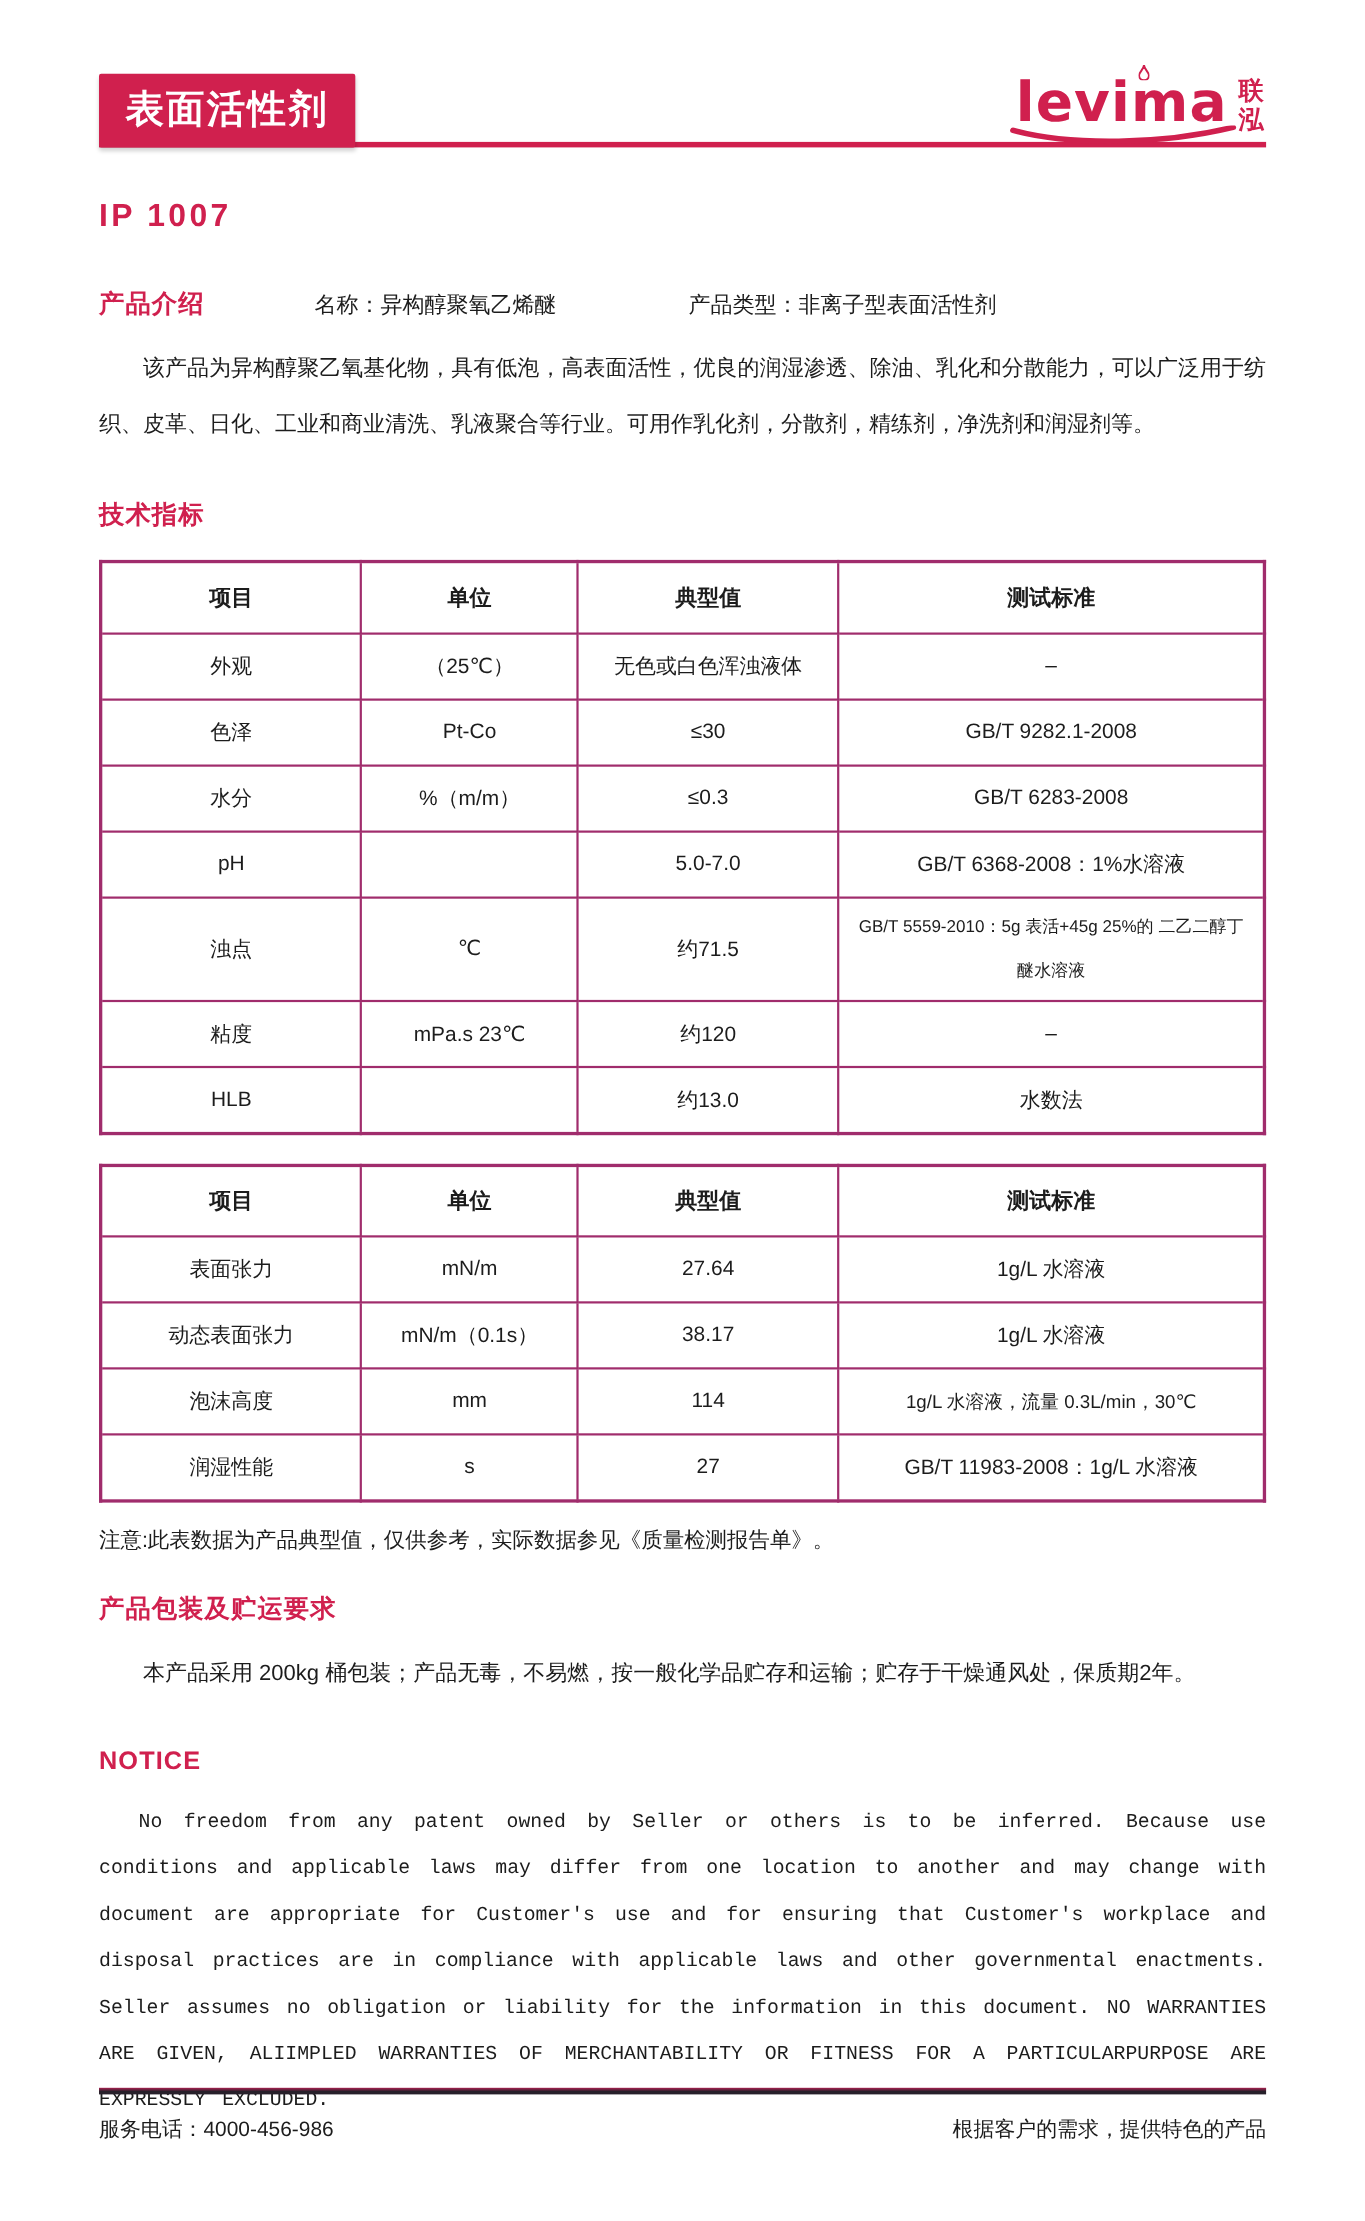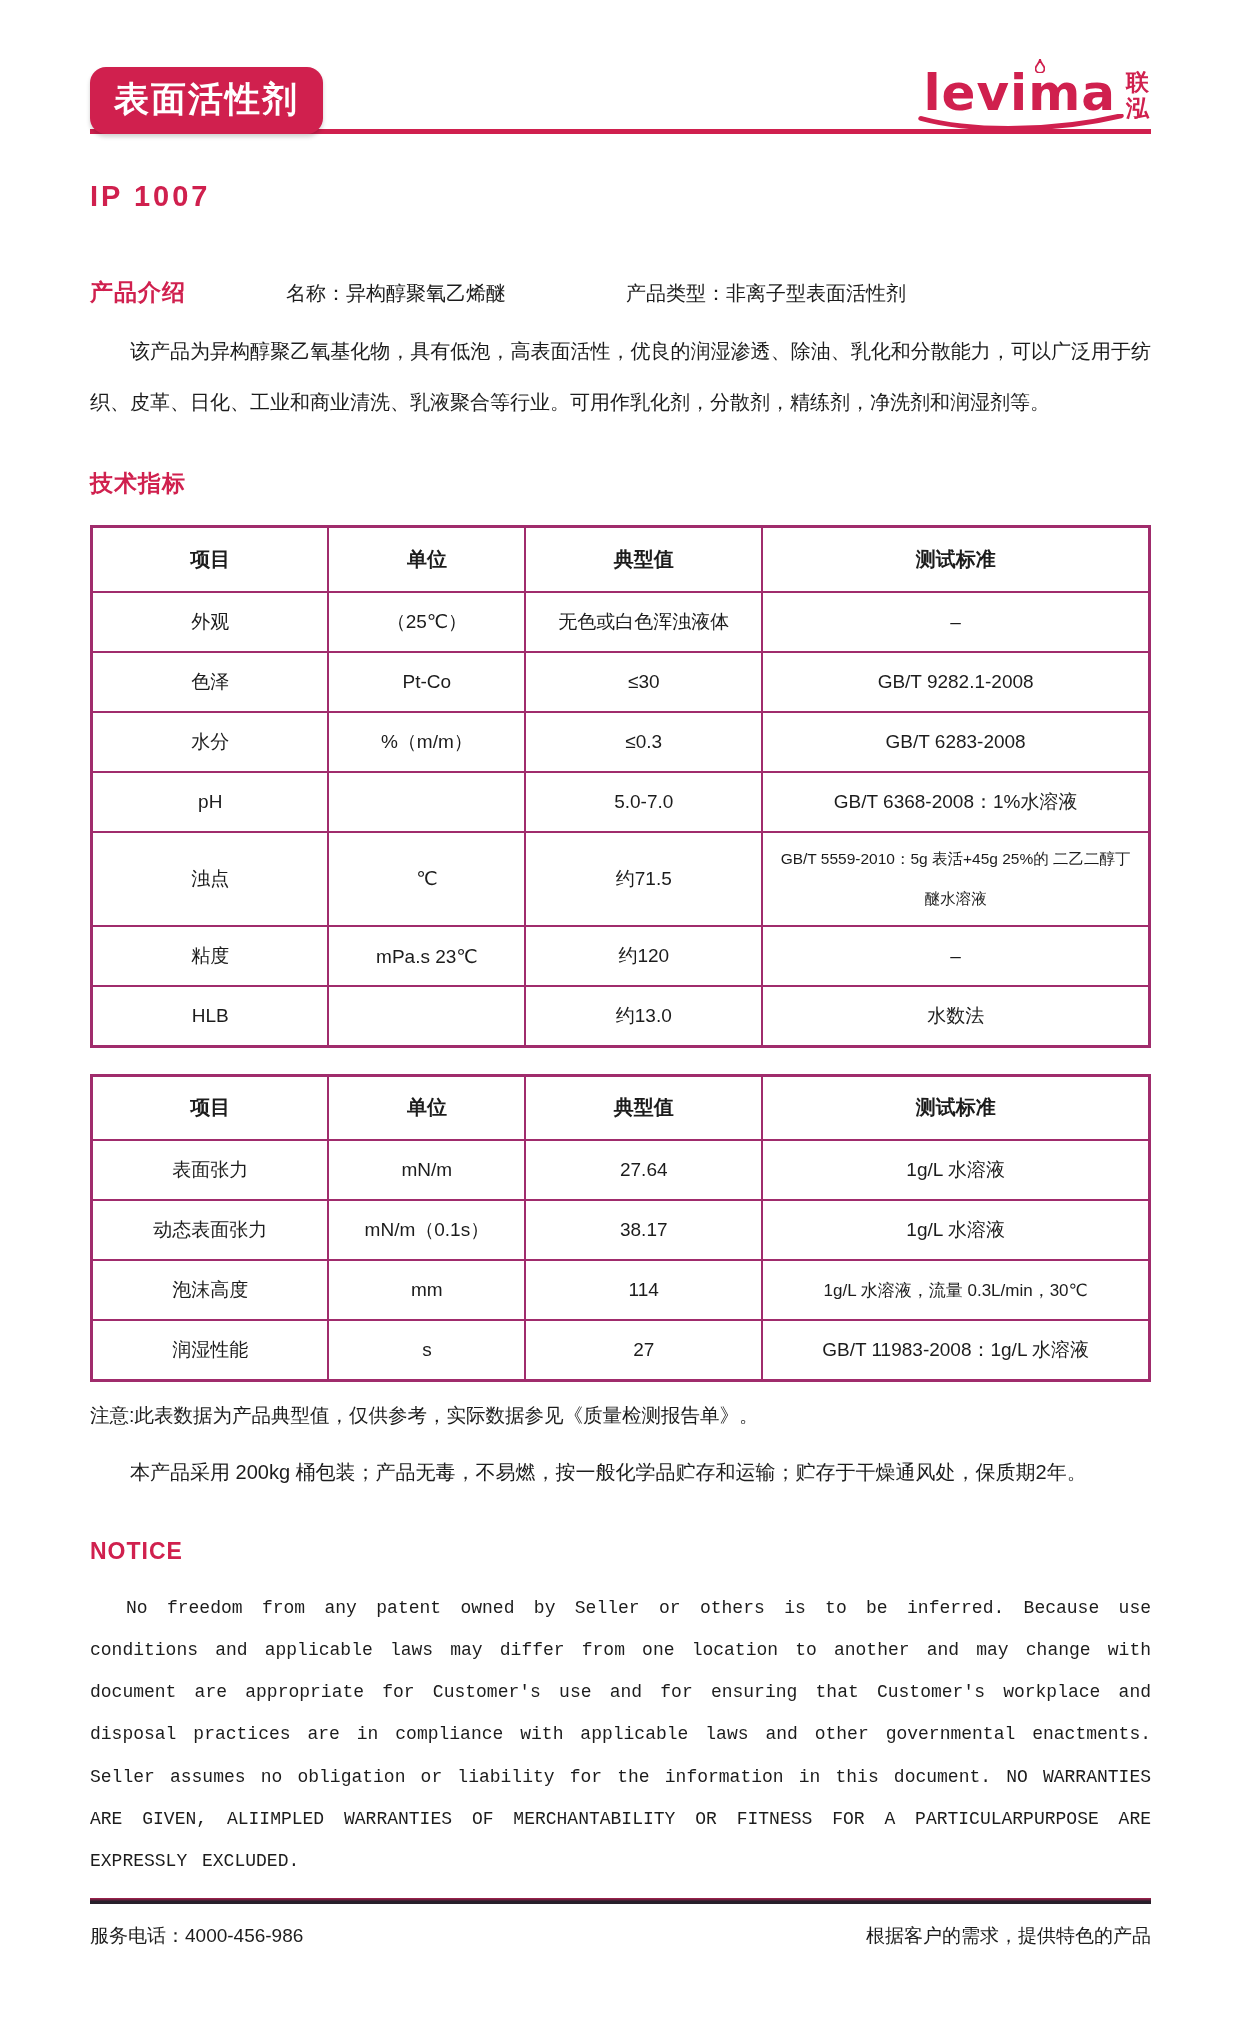--- a/index.html
+++ b/index.html
@@ -13,36 +13,36 @@
     width:1241px;height:2019px;background:#f4f4f4;
     font-family:"Liberation Sans","DejaVu Sans",sans-serif;color:var(--ink);
   }
   .page{position:relative;width:1241px;height:2019px;background:#ffffff;overflow:hidden;}
 
   
   .header{position:relative;margin:70px 90px 0;height:64px;border-bottom:5px solid var(--accent);}
   .banner{
     position:absolute;left:0;bottom:-5px;
     background:var(--accent);color:#fff;font-weight:bold;font-size:35px;
-    padding:9px 24px 11px;border-radius:16px;letter-spacing:2px;
+    padding:9px 24px 11px;border-radius:2px;letter-spacing:2px;
     box-shadow:0 3px 4px rgba(0,0,0,.18);
   }
   .logo{position:absolute;right:2px;bottom:8px;display:flex;align-items:flex-start;gap:10px;}
   .logo-word-wrap{position:relative;display:inline-block;line-height:1;}
   .logo-word{
     font-size:50px;font-weight:900;color:var(--accent);letter-spacing:1px;
     font-family:"DejaVu Sans","Liberation Sans",sans-serif;line-height:1;
   }
   .droplet{position:absolute;top:-9px;left:58%;width:10px;height:14px;display:block;}
   .swoosh{position:absolute;left:-6px;bottom:-14px;width:108%;height:18px;display:block;}
   .logo-cn{display:flex;flex-direction:column;font-weight:900;font-size:23px;line-height:1.1;color:var(--accent);margin-top:2px;}
 
   
   .product-title{margin:46px 90px 0;color:var(--accent);font-size:29px;font-weight:bold;letter-spacing:3px;}
-  .intro-row{margin:64px 90px 0;display:flex;align-items:baseline;}
+  .intro-row{margin:48px 90px 0;display:flex;align-items:baseline;}
   .section-heading{color:var(--accent);font-size:23px;font-weight:bold;letter-spacing:1px;}
   .intro-row .section-heading{width:196px;flex:none;}
   .intro-name{width:340px;flex:none;font-size:20px;}
   .intro-type{font-size:20px;}
   .para{
     margin:18px 90px 0;font-size:20px;line-height:2.55;
     text-align:justify;text-indent:2em;
   }
 
   .tech-heading{margin:40px 90px 0;}
@@ -219,20 +219,21 @@
           <td>润湿性能</td>
           <td>s</td>
           <td>27</td>
           <td>GB/T 11983-2008：1g/L 水溶液</td>
         </tr>
       </tbody>
     </table>
 
   <div class="note-line">注意:此表数据为产品典型值，仅供参考，实际数据参见《质量检测报告单》。</div>
 
+  <div class="section-heading pack-heading">产品包装及贮运要求</div>
 
   <p class="para">本产品采用 200kg 桶包装；产品无毒，不易燃，按一般化学品贮存和运输；贮存于干燥通风处，保质期2年。</p>
 
   <div class="section-heading notice-heading">NOTICE</div>
 
   <p class="notice-para">No freedom from any patent owned by Seller or others is to be inferred. Because use conditions and applicable laws may differ from one location to another and may change with document are appropriate for Customer's use and for ensuring that Customer's workplace and disposal practices are in compliance with applicable laws and other governmental enactments. Seller assumes no obligation or liability for the information in this document. NO WARRANTIES ARE GIVEN, ALIIMPLED WARRANTIES OF MERCHANTABILITY OR FITNESS FOR A PARTICULARPURPOSE ARE EXPRESSLY EXCLUDED.</p>
 
   <div class="footer">
     <div class="footer-rule"></div>
     <div class="footer-row">

